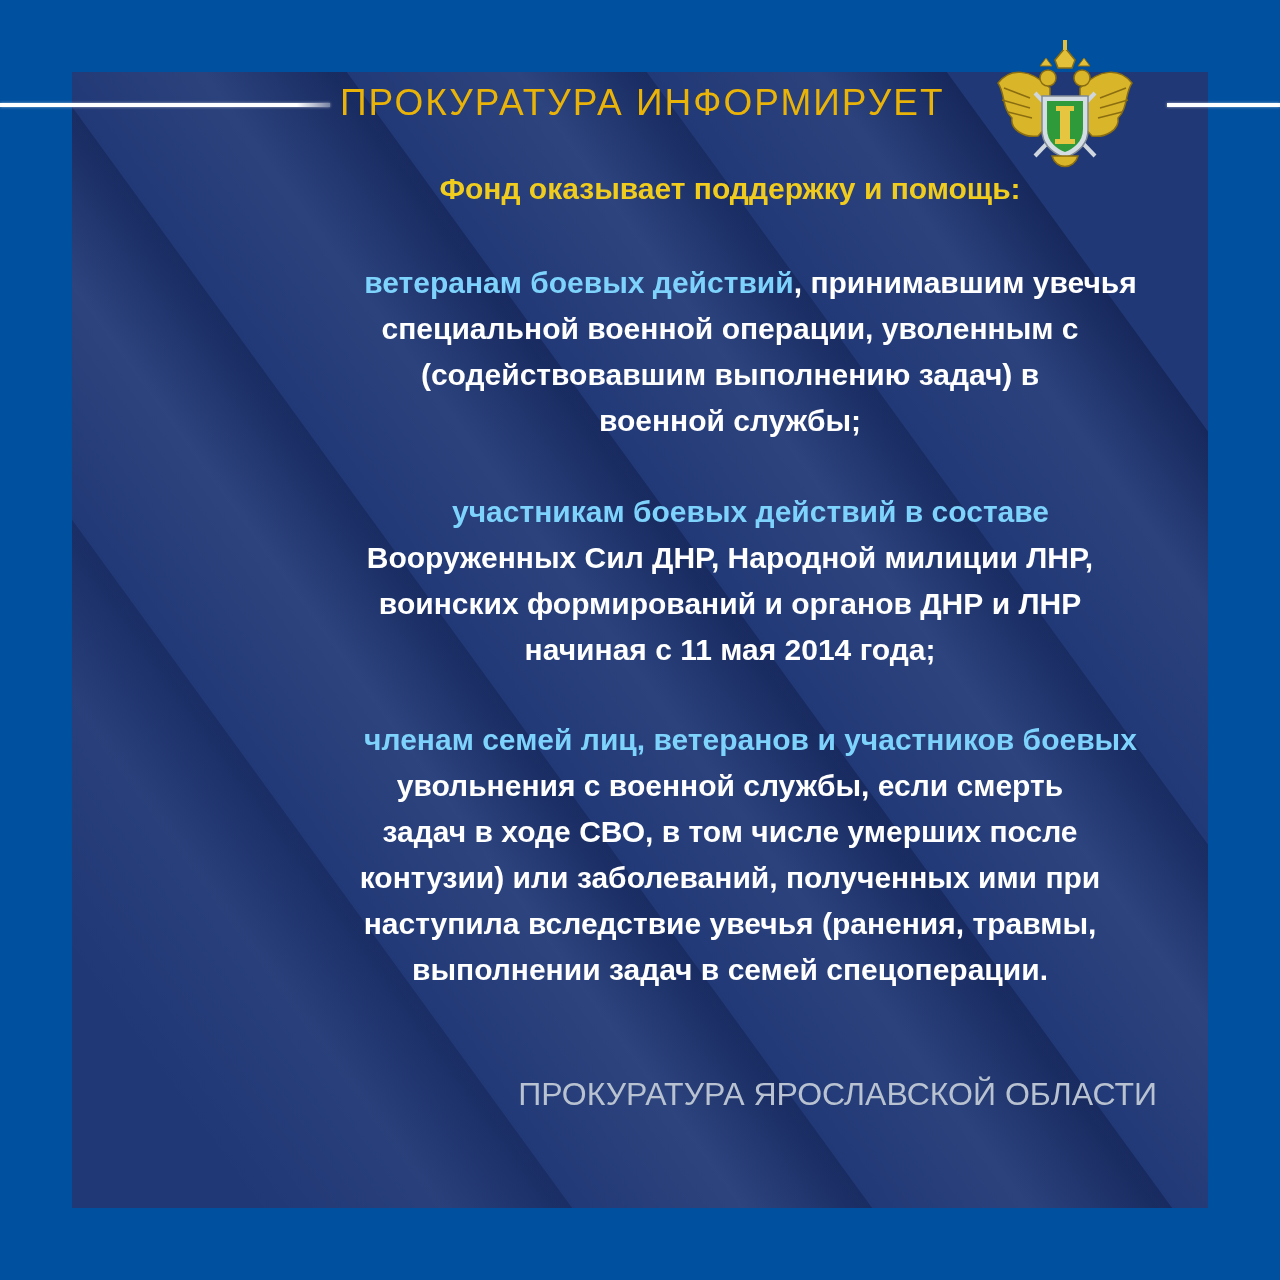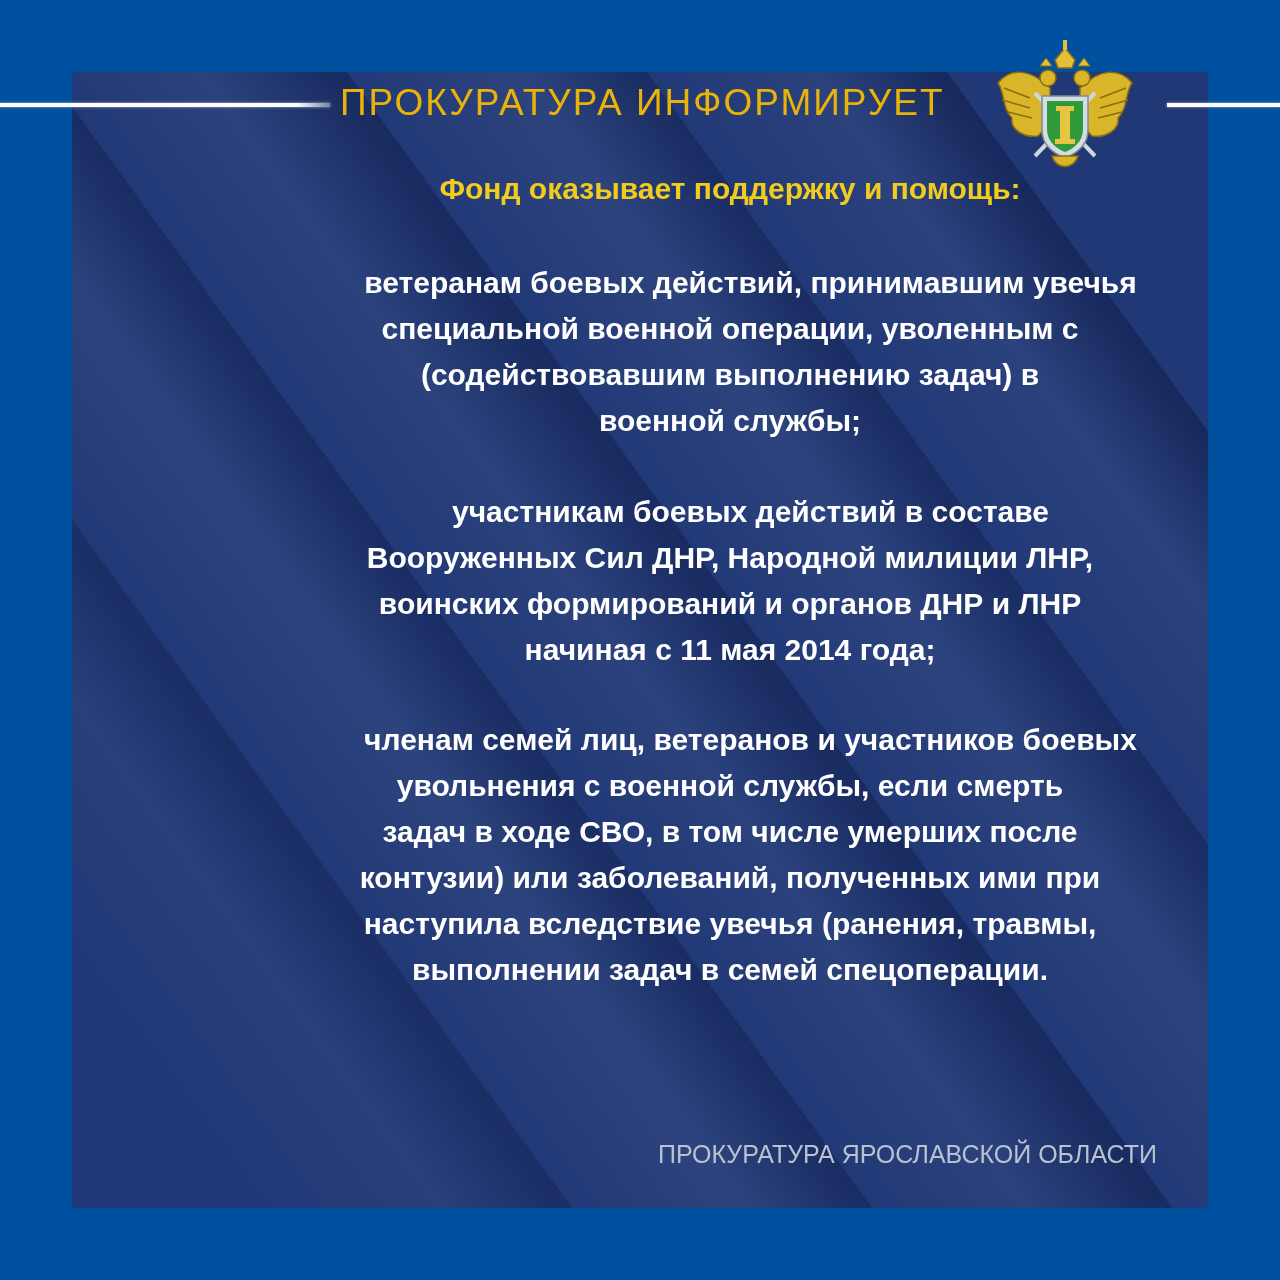--- a/index.html
+++ b/index.html
@@ -48,29 +48,29 @@
     padding-left:28px;
   }
   .heading {
     color:#f0cc1e; font-size:30px; font-weight:bold; line-height:48px;
     margin:0;
   }
   .para {
     color:#ffffff; font-size:30px; font-weight:bold; line-height:46px;
     margin:0;
   }
-  .para .hl { color:#ffffff;margin-left:41px; }
+  .para .hl { color:#7dd3fc;margin-left:41px; }
   .gap1 { height:47px; }
   .gap2 { height:45px; }
   .gap3 { height:44px; }
   .line { display:block; white-space:nowrap; }
 
   .footer {
-    position:absolute; right:123px; top:1140px;
-    color:#b8c2d0; font-size:25px; white-space:nowrap;
+    position:absolute; right:123px; top:1076px;
+    color:#b8c2d0; font-size:32px; white-space:nowrap;
   }
 </style>
 </head>
 <body>
 
 <div class="panel">
   <div class="stripe s5"></div>
   <div class="stripe s1"></div>
   <div class="stripe s2"></div>
   <div class="stripe s3"></div>

